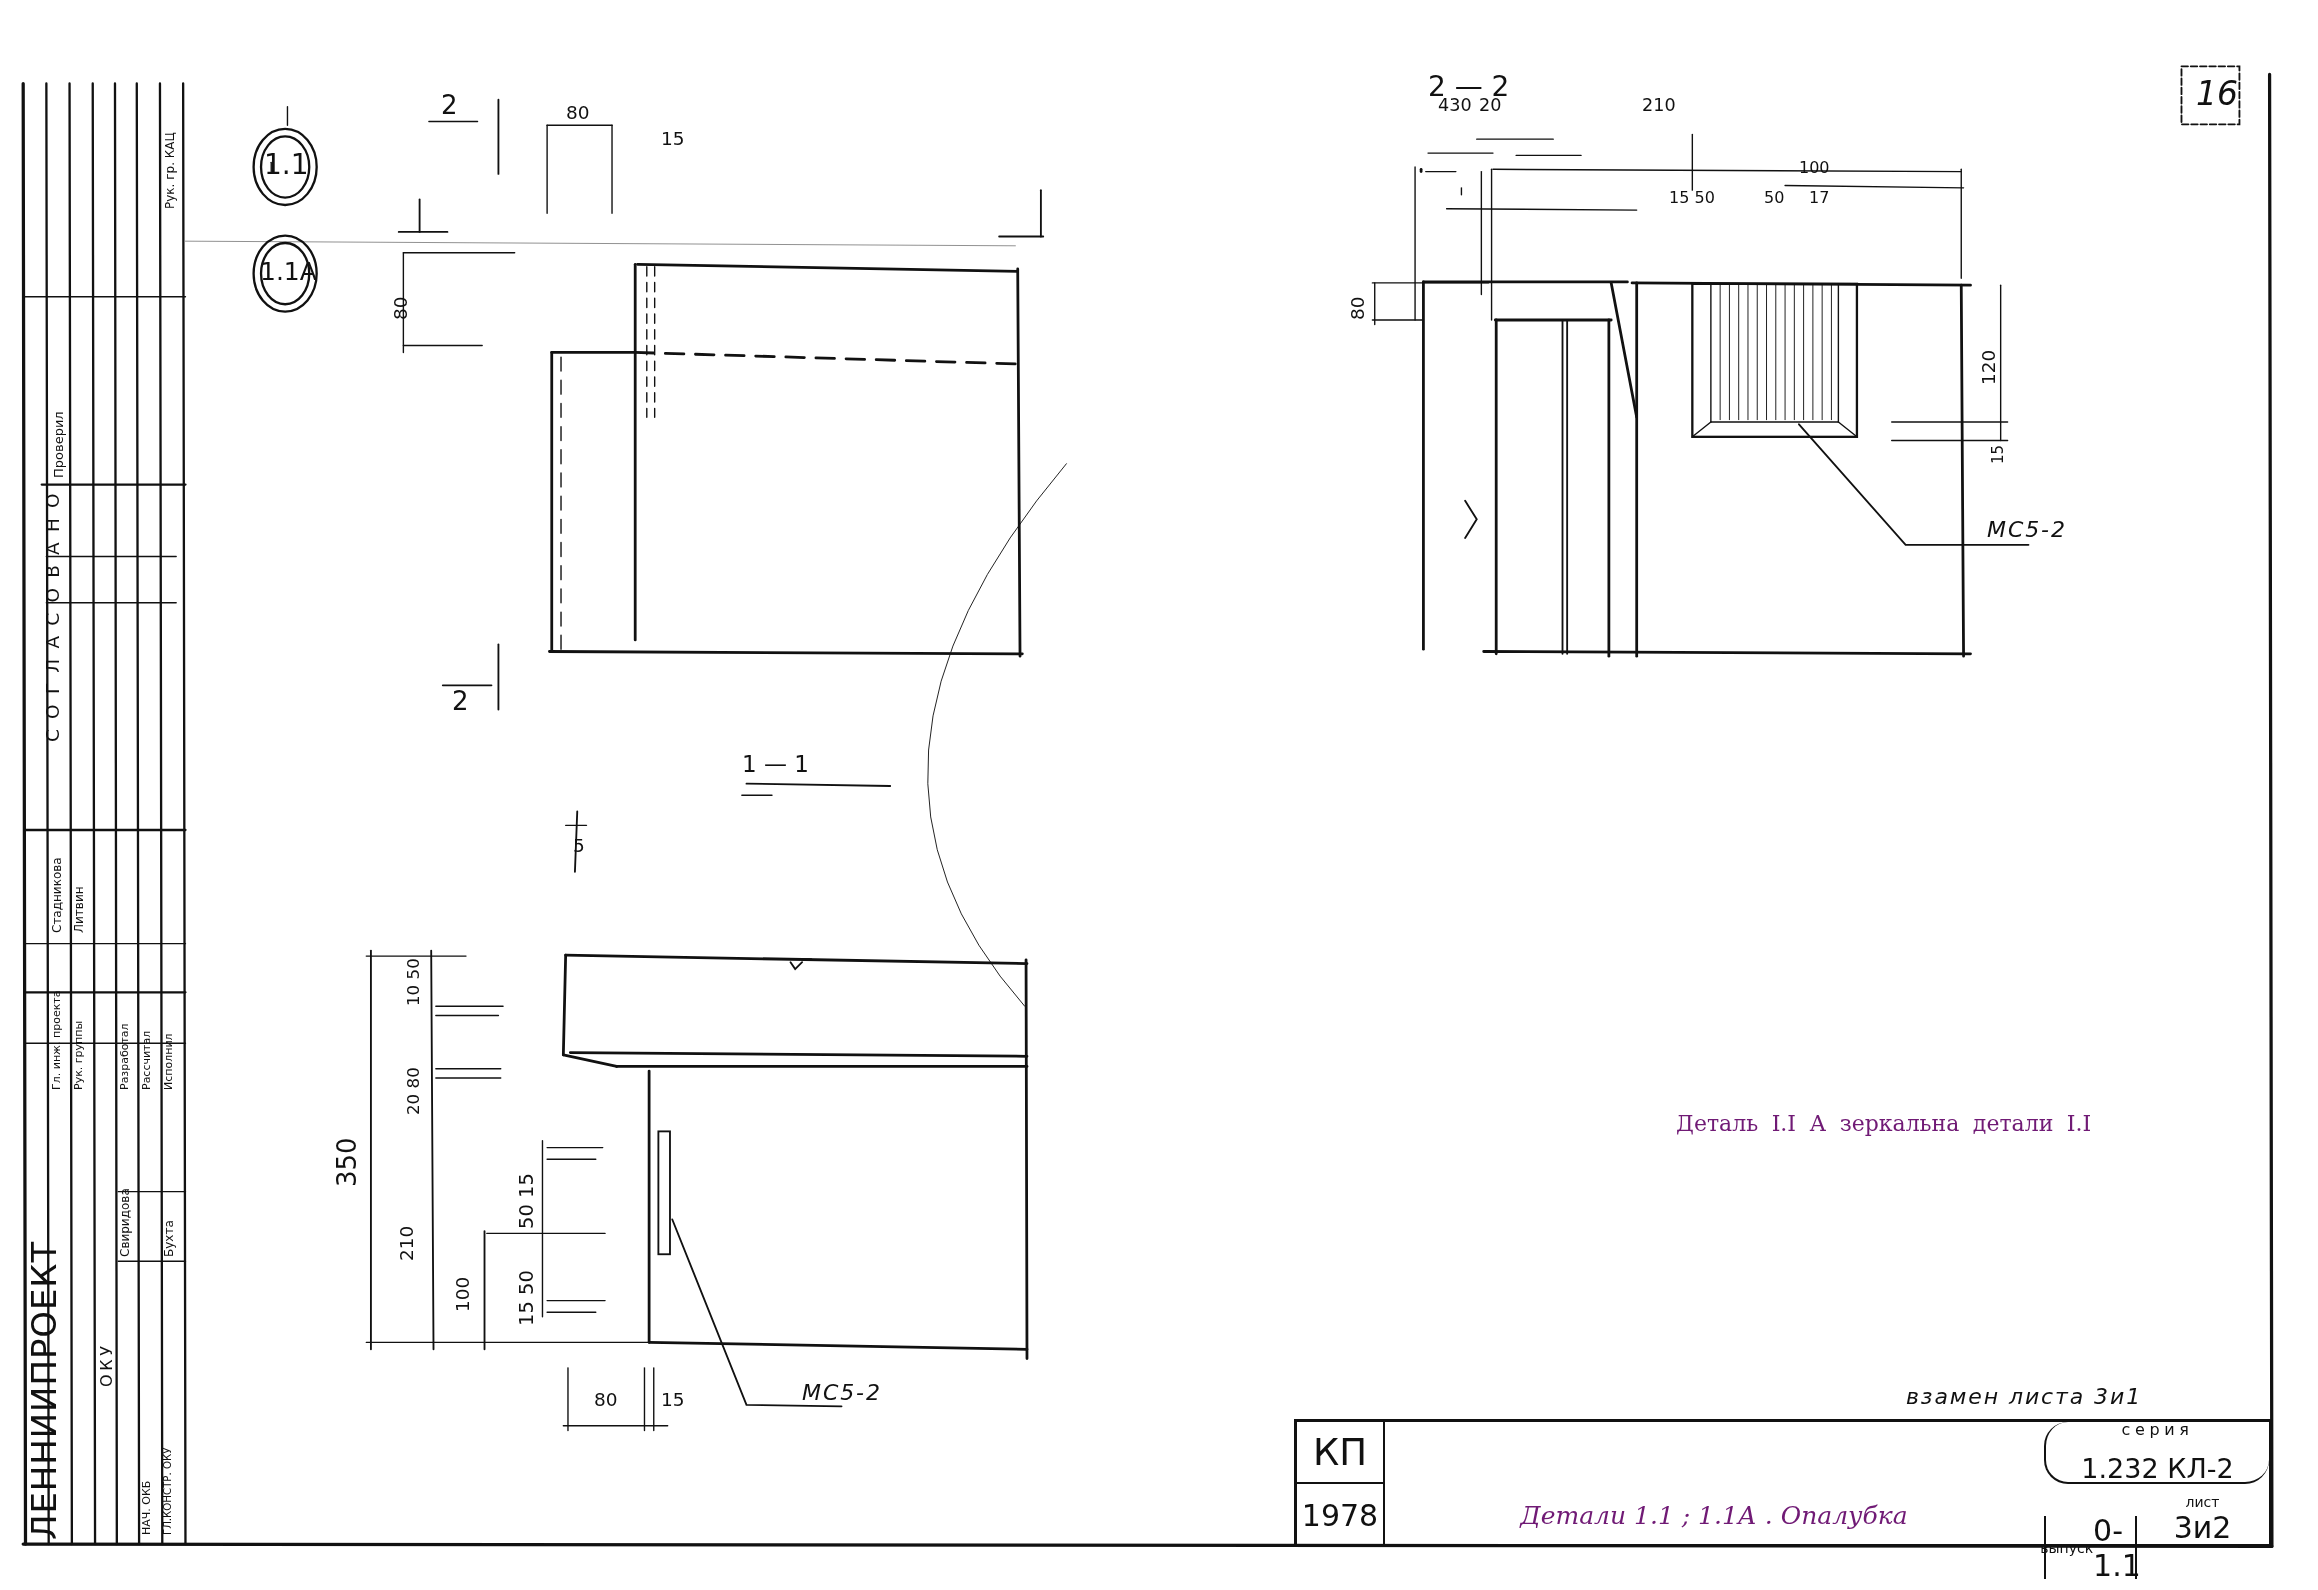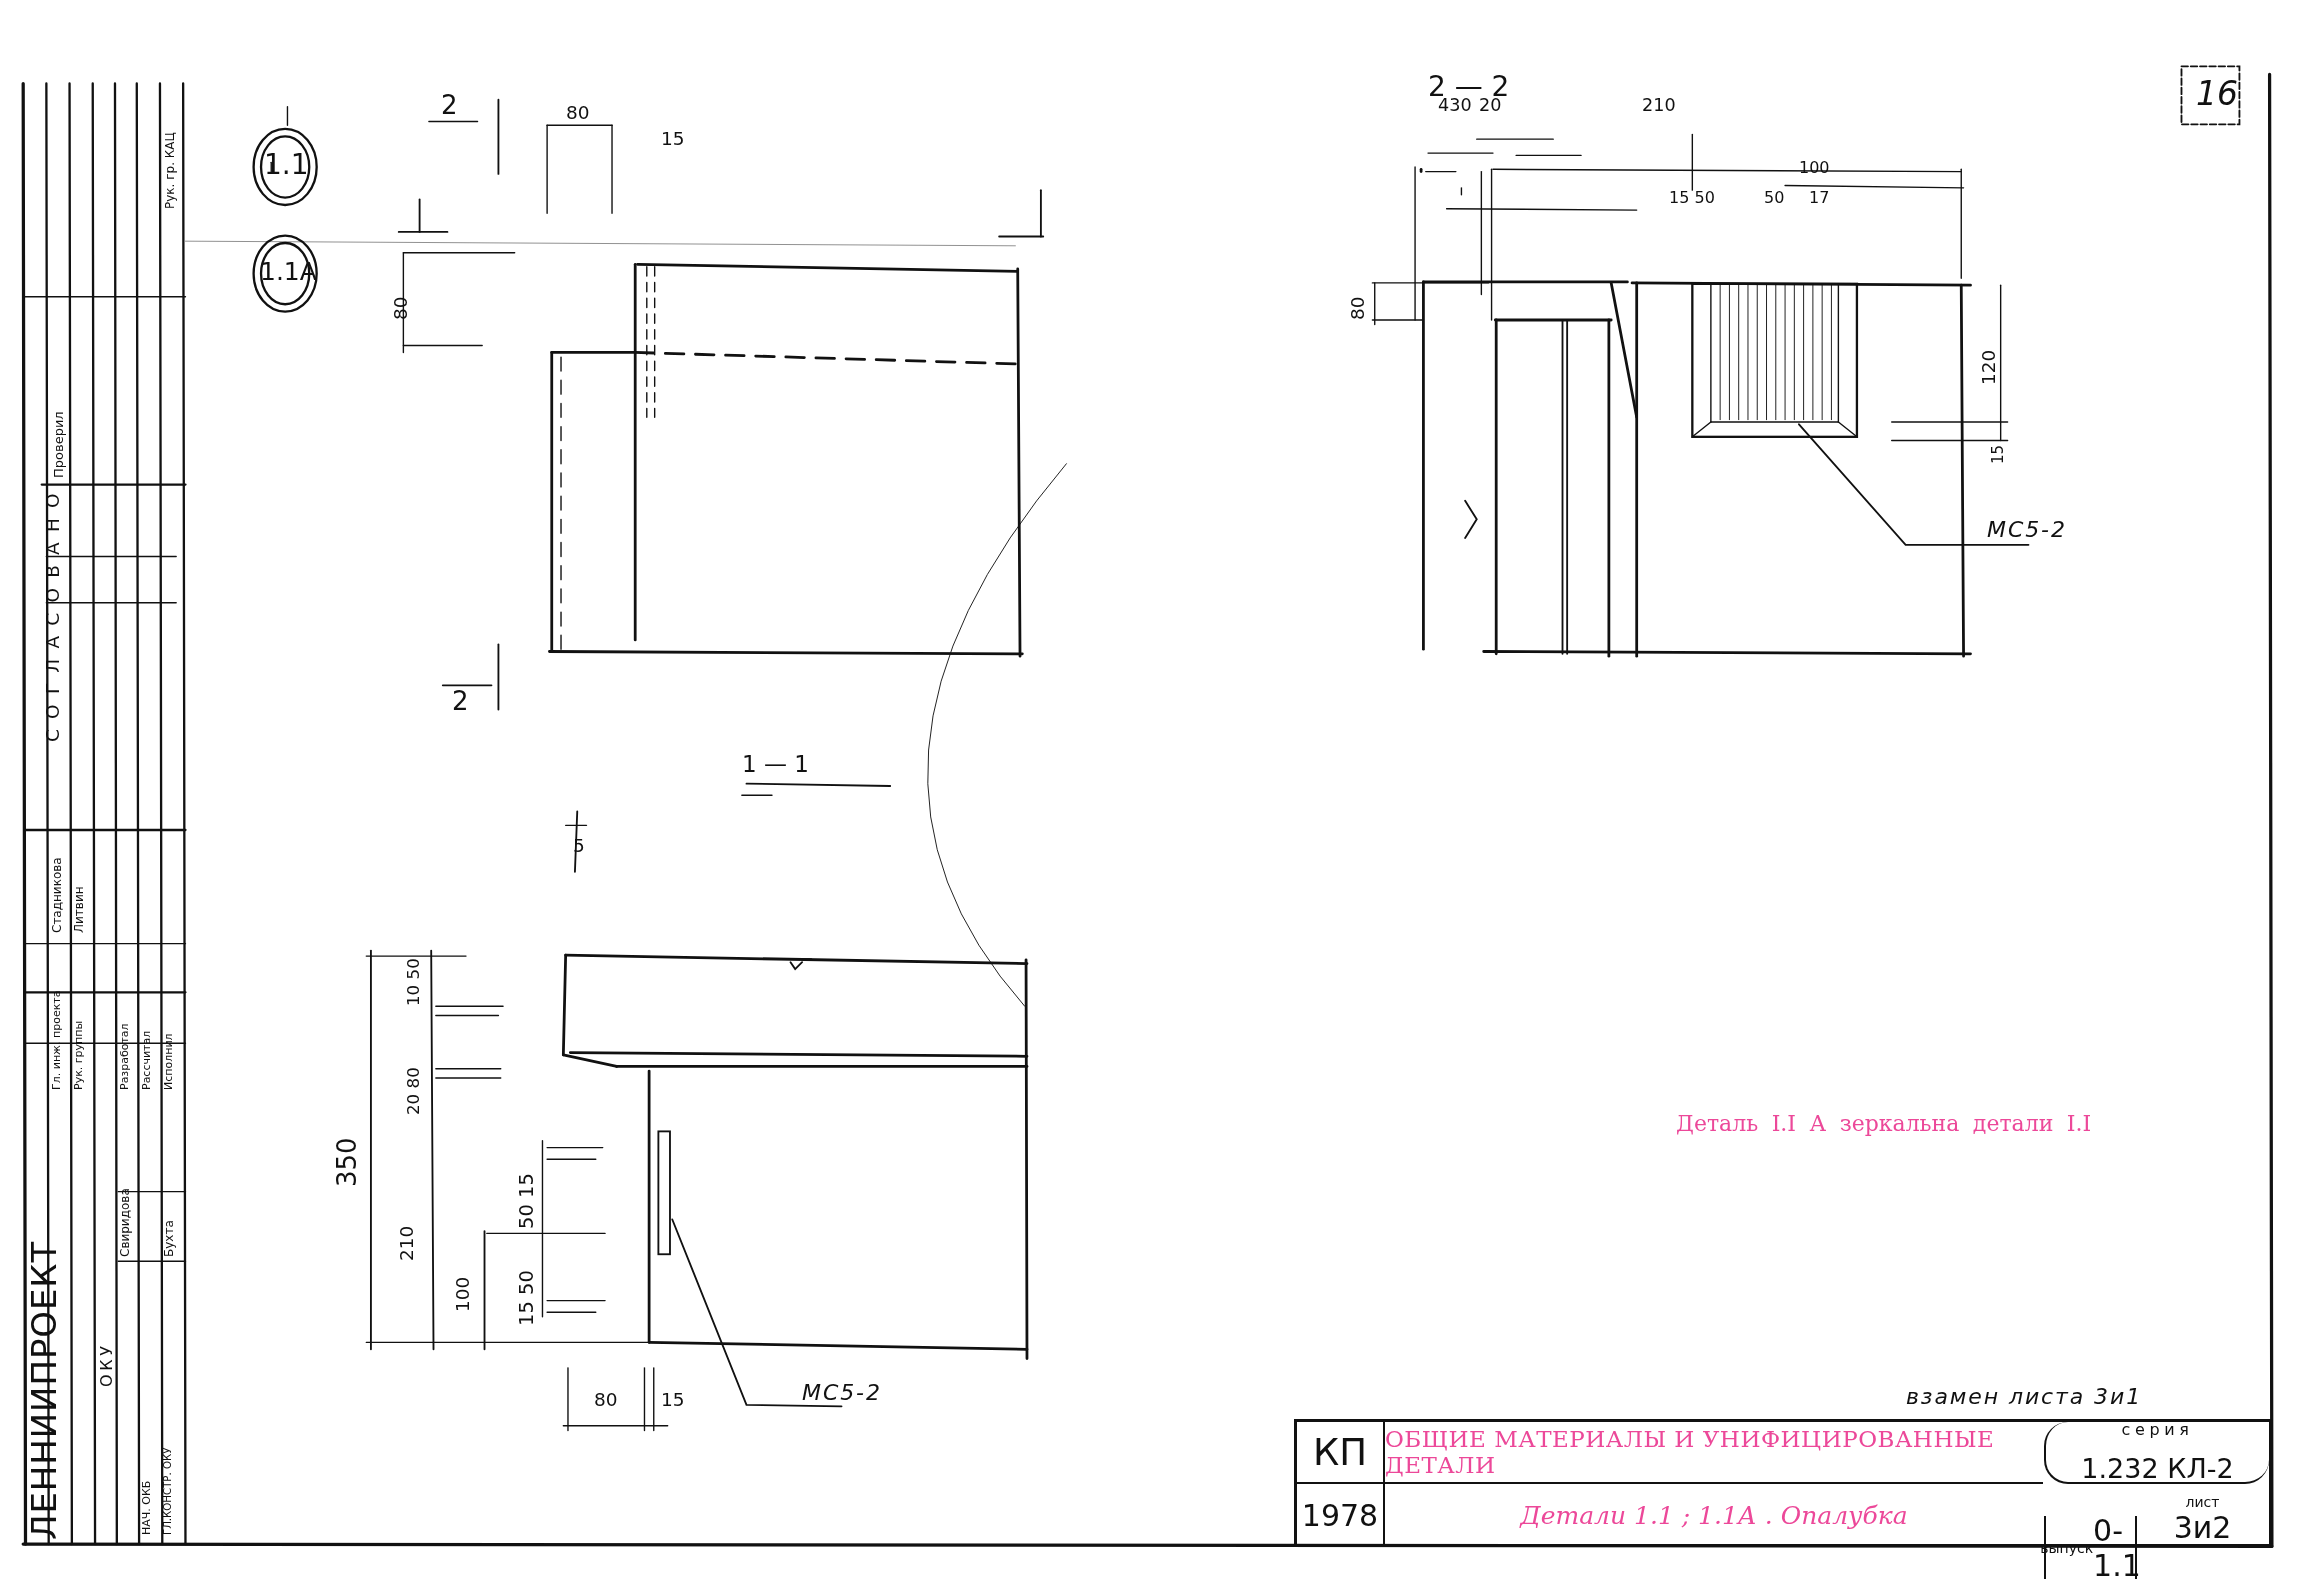--- a/index.html
+++ b/index.html
@@ -1,20 +1,20 @@
 <!DOCTYPE html>
 <html style="font-size:7.4px"><head>
 <meta charset="utf-8">
 <style>
   html,body{margin:0;padding:0;background:#fff;}
   body{width:2328px;height:1590px;position:relative;overflow:hidden;font-family:"DejaVu Sans",sans-serif;color:#111;}
   .abs{position:absolute;}
   svg.drw{position:absolute;left:0;top:0;}
   .hand{font-family:"DejaVu Sans",sans-serif;color:#111;}
-  .type{font-family:"DejaVu Serif",serif;color:#ec4899;}
+  .type{font-family:"DejaVu Serif",serif;color:#701a75;}
   .vt{position:absolute;transform-origin:left top;transform:rotate(-90deg);white-space:nowrap;}
   
   .tb{position:absolute;left:1294px;top:1419px;width:978px;height:128px;border:3.2px solid #111;box-sizing:border-box;}
   .tb .cell{position:absolute;box-sizing:border-box;display:flex;align-items:center;justify-content:center;}
   .tb .kp{left:0;top:0;width:88px;height:62px;border-right:2.8px solid #111;border-bottom:2.8px solid #111;font-size:37px;}
   .tb .yr{left:0;top:62px;width:88px;height:63px;border-right:2.8px solid #111;font-size:30px;}
   .tb .t1{left:88px;top:0;width:658px;height:62px;border-bottom:2.8px solid #111;font-size:23px;letter-spacing:0.5px;}
   .tb .t2{left:88px;top:62px;width:658px;height:63px;font-size:25px;font-style:italic;}
   .tb .ser{left:747px;top:0;width:225px;height:62px;border-left:2.8px solid #111;border-bottom:2.8px solid #111;flex-direction:column;border-radius:24px;}
   .tb .ser .lbl{font-size:16px;letter-spacing:4.6px;}
@@ -261,21 +261,20 @@
 <div class="abs hand dim" style="left:594px;top:1389px;">80</div>
 <div class="abs hand dim" style="left:661px;top:1389px;">15</div>
 <div class="abs hand" style="left:802px;top:1380px;font-size:22px;font-style:italic;letter-spacing:1.9px;">МС5-2</div>
 
 <div class="abs type" style="left:1676px;top:1111px;font-size:22px;word-spacing:6.5px;">Деталь I.I А зеркальна детали I.I</div>
 <div class="abs hand" style="left:1906px;top:1384px;font-size:22px;font-style:italic;letter-spacing:1.9px;">взамен листа 3и1</div>
 
 <div class="tb">
   <div class="cell kp">КП</div>
   <div class="cell yr">1978</div>
-  <div class="cell t1 type">ОБЩИЕ МАТЕРИАЛЫ И УНИФИЦИРОВАННЫЕ ДЕТАЛИ</div>
   <div class="cell t2 type">Детали 1.1 ; 1.1А . Опалубка</div>
   <div class="cell ser">
     <span class="lbl">серия</span>
     <span class="val">1.232 КЛ-2</span>
   </div>
   <div class="cell vyp">
     <span class="small">выпуск</span>
     <span class="big">0-1.1</span>
   </div>
   <div class="cell lst">

